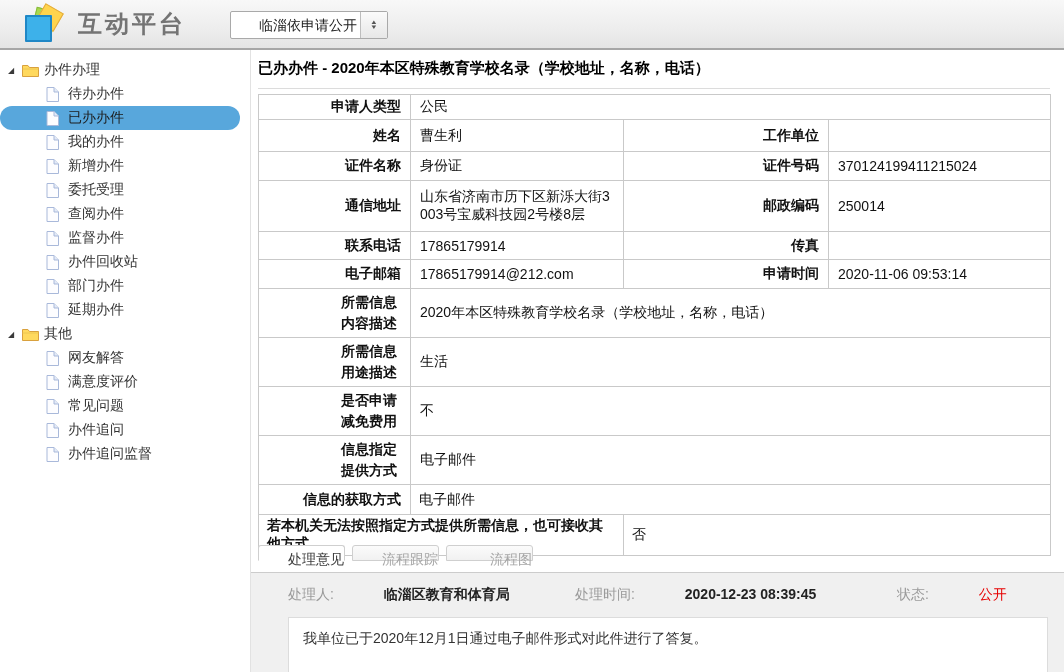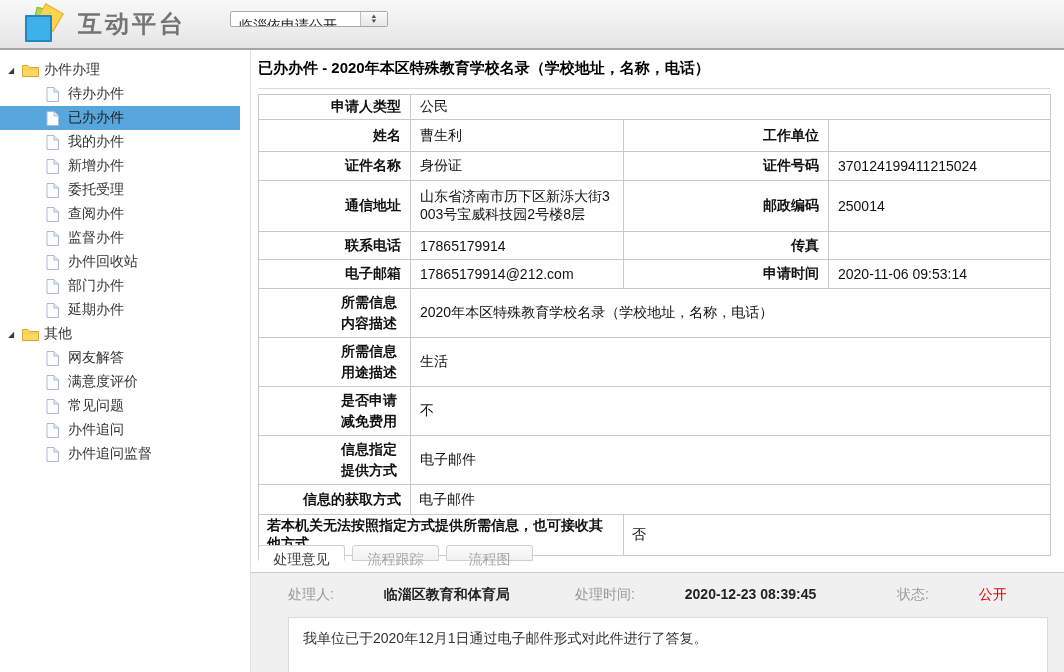--- a/index.html
+++ b/index.html
@@ -10,56 +10,56 @@
   .header { position:absolute; left:0; top:0; width:1064px; height:50px;
     background:linear-gradient(180deg,#f8f8f8 0%,#ededed 60%,#e4e4e4 100%);
     border-bottom:2px solid #a6a6a6; }
   .logo { position:absolute; left:22px; top:5px; width:44px; height:40px; }
   .logo .sq { position:absolute; }
   .sq-green  { left:12px; top:4px;  width:21px; height:21px; background:#a9d94e; border:1px solid #86b93c; transform:rotate(14deg); }
   .sq-yellow { left:17px; top:2px;  width:21px; height:21px; background:#ffd44d; border:1px solid #e2a93e; transform:rotate(30deg); }
   .sq-blue   { left:3px;  top:10px; width:27px; height:27px; background:#3db1ea; border:2px solid #1f87c6; border-radius:1px; }
   .app-title { position:absolute; left:78px; top:8px; font-size:24px; font-weight:bold;
     color:#747474; letter-spacing:3px; }
-  .site-select { position:absolute; left:230px; top:11px; width:158px; height:16px;
-    background:#fff; border:1px solid #a9a9a9; border-radius:2px; display:flex; cursor:pointer; }
+  .site-select { position:absolute; left:230px; top:11px; width:158px; height:28px;
+    background:#fff; border:1px solid #a9a9a9; border-radius:2px; display:flex; cursor:pointer;padding-left:20px; }
   .site-select .value { flex:1; font-size:14px; color:#222; line-height:26px; padding-left:8px;
     white-space:nowrap; overflow:hidden; }
   .site-select .spinner { width:27px; border-left:1px solid #bdbdbd;
     background:linear-gradient(180deg,#fbfbfb,#e7e7e7); display:flex; flex-direction:column;
     align-items:center; justify-content:center; color:#555; }
   .site-select .spinner span { font-size:6px; line-height:5px; transform:scaleX(1.3); }
 
   
   .sidebar { position:absolute; left:0; top:50px; width:240px; height:622px; background:#fff; padding-top:8px; }
   .vdivider { position:absolute; left:250px; top:50px; width:1px; height:622px; background:#e2e2e2; }
   .tree-row { height:24px; display:flex; align-items:center; font-size:14px; color:#333; cursor:pointer; }
   .tree-row.root  { padding-left:8px; }
   .tree-row.child { padding-left:46px; }
-  .tree-row.selected { background:#58a7dc; color:#1b1b1b; }
+  .tree-row.selected { background:#58a7dc; color:#1b1b1b;border-radius:12px; }
   .expander { width:14px; font-size:8px; color:#3a3a3a; flex:0 0 14px; }
   .tree-ico { flex:0 0 17px; display:flex; align-items:center; }
   .tree-label { margin-left:5px; white-space:nowrap; }
 
   
   .main { position:absolute; left:258px; top:50px; width:798px; height:622px; overflow:hidden; }
   .page-title { margin-top:9px; width:792px; font-size:15px; font-weight:bold; color:#000;
     padding-bottom:10px; border-bottom:1px solid #dcdcdc; }
   table.form { width:792px; margin-top:5px; border-collapse:collapse; table-layout:fixed; font-size:14px; }
   table.form td { border:1px solid #c9c9c9; padding:2px 9px; vertical-align:middle; color:#111;
     overflow:hidden; word-break:break-all; }
   td.lbl { text-align:right; font-weight:bold; color:#000; }
   td.lbl-left { text-align:left; font-weight:bold; color:#000; }
   .wrap4 { display:inline-block; width:60px; text-align:left; line-height:21px; }
   tr.h25 td{height:25px;} tr.h32 td{height:32px;} tr.h29 td{height:29px;}
   tr.h51 td{height:51px;} tr.h28 td{height:28px;} tr.h49 td{height:49px;} tr.h30 td{height:30px;padding-left:8px;}
 
   
   .tabbar { position:absolute; left:0; top:495px; height:27px; display:flex; }
-  .tab { width:87px; height:16px; line-height:26px; text-align:center; font-size:14px;
+  .tab { width:87px; height:16px; line-height:26px; text-align:right; font-size:14px;
     border:1px solid #cfcfcf; border-radius:3px 3px 0 0; margin-right:7px; cursor:pointer;
     background:linear-gradient(180deg,#fbfbfb,#f1f1f1); color:#a6a6a6; }
   .tab.active { background:#fff; color:#3c3c3c; border-bottom-color:#fff; }
 
   
   .panel { position:absolute; left:251px; top:572px; width:813px; height:100px;
     background:#f0f0f0; border-top:1px solid #cccccc; }
   .meta-item { position:absolute; top:13px; font-size:14px; white-space:nowrap; }
   .meta-label { color:#9a9a9a; margin-right:5px; }
   .meta-value { color:#222; font-weight:bold;padding-left:41px; }

